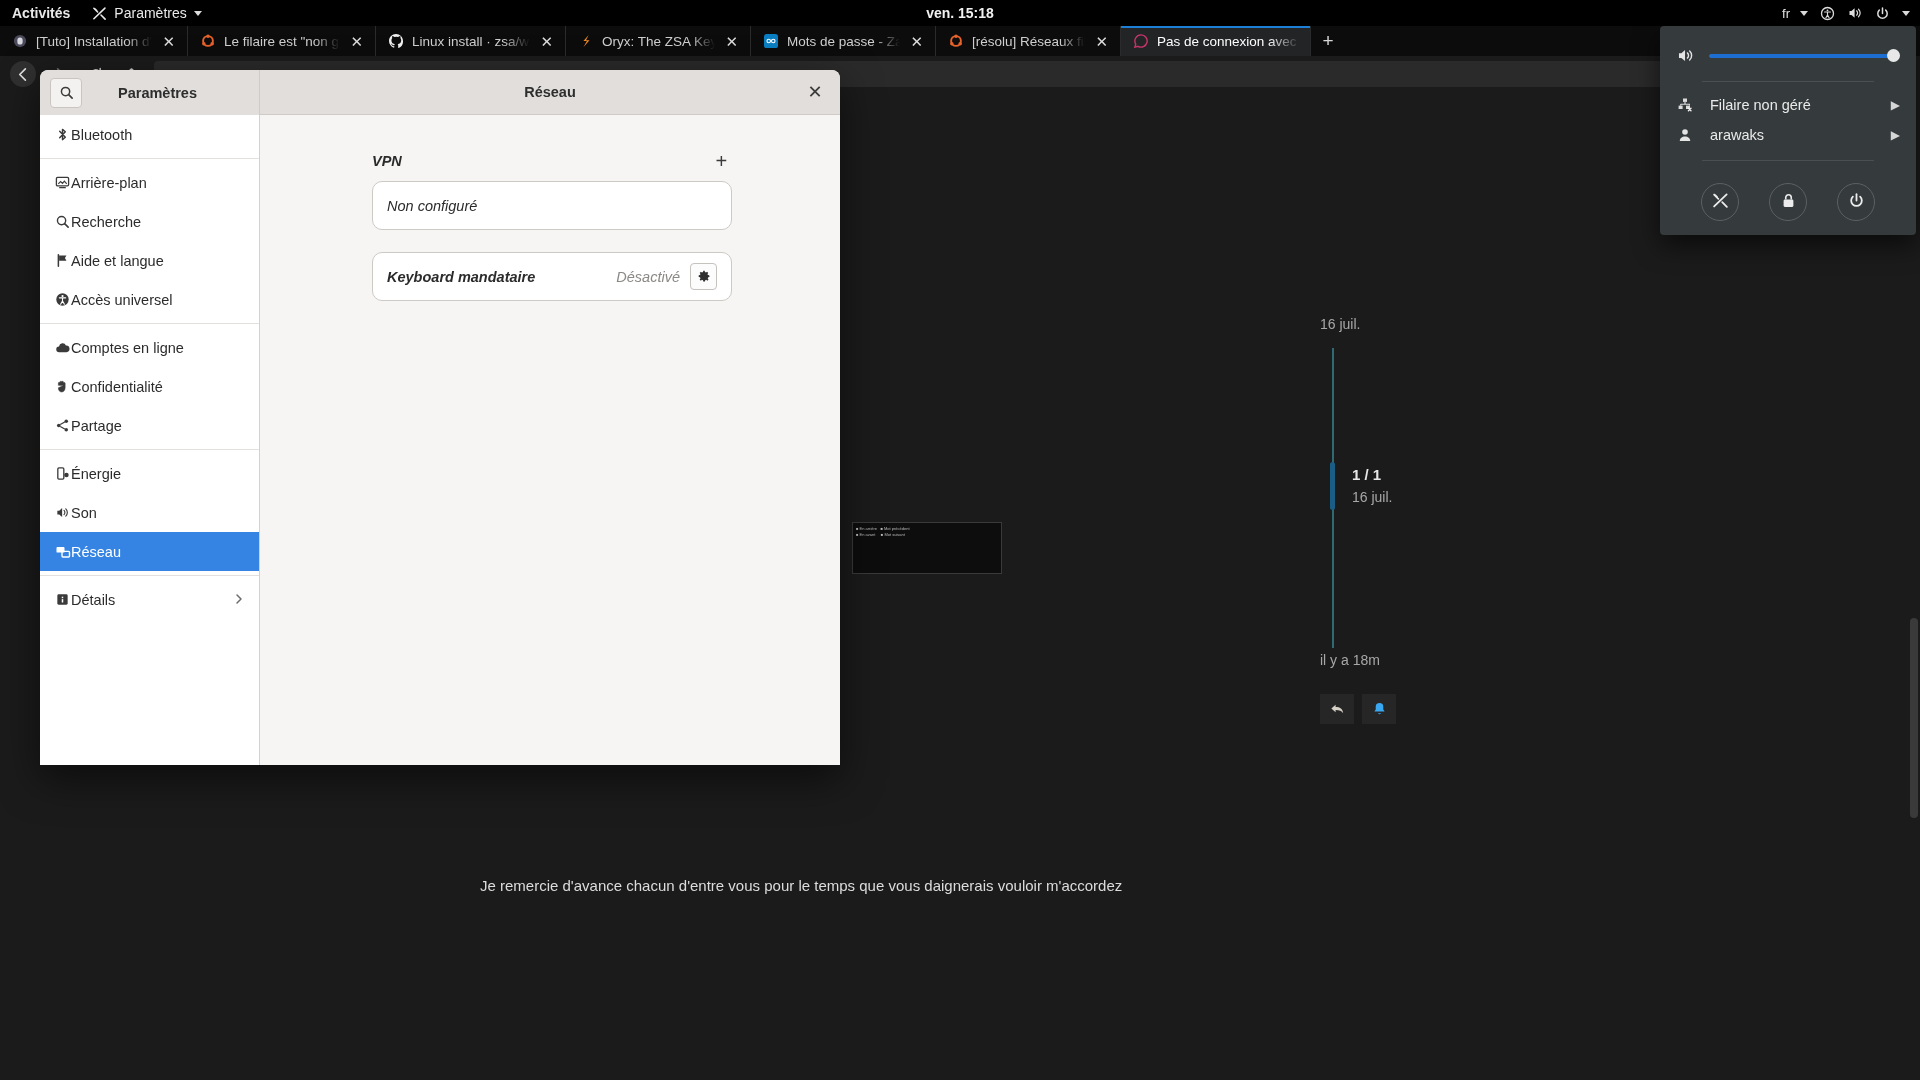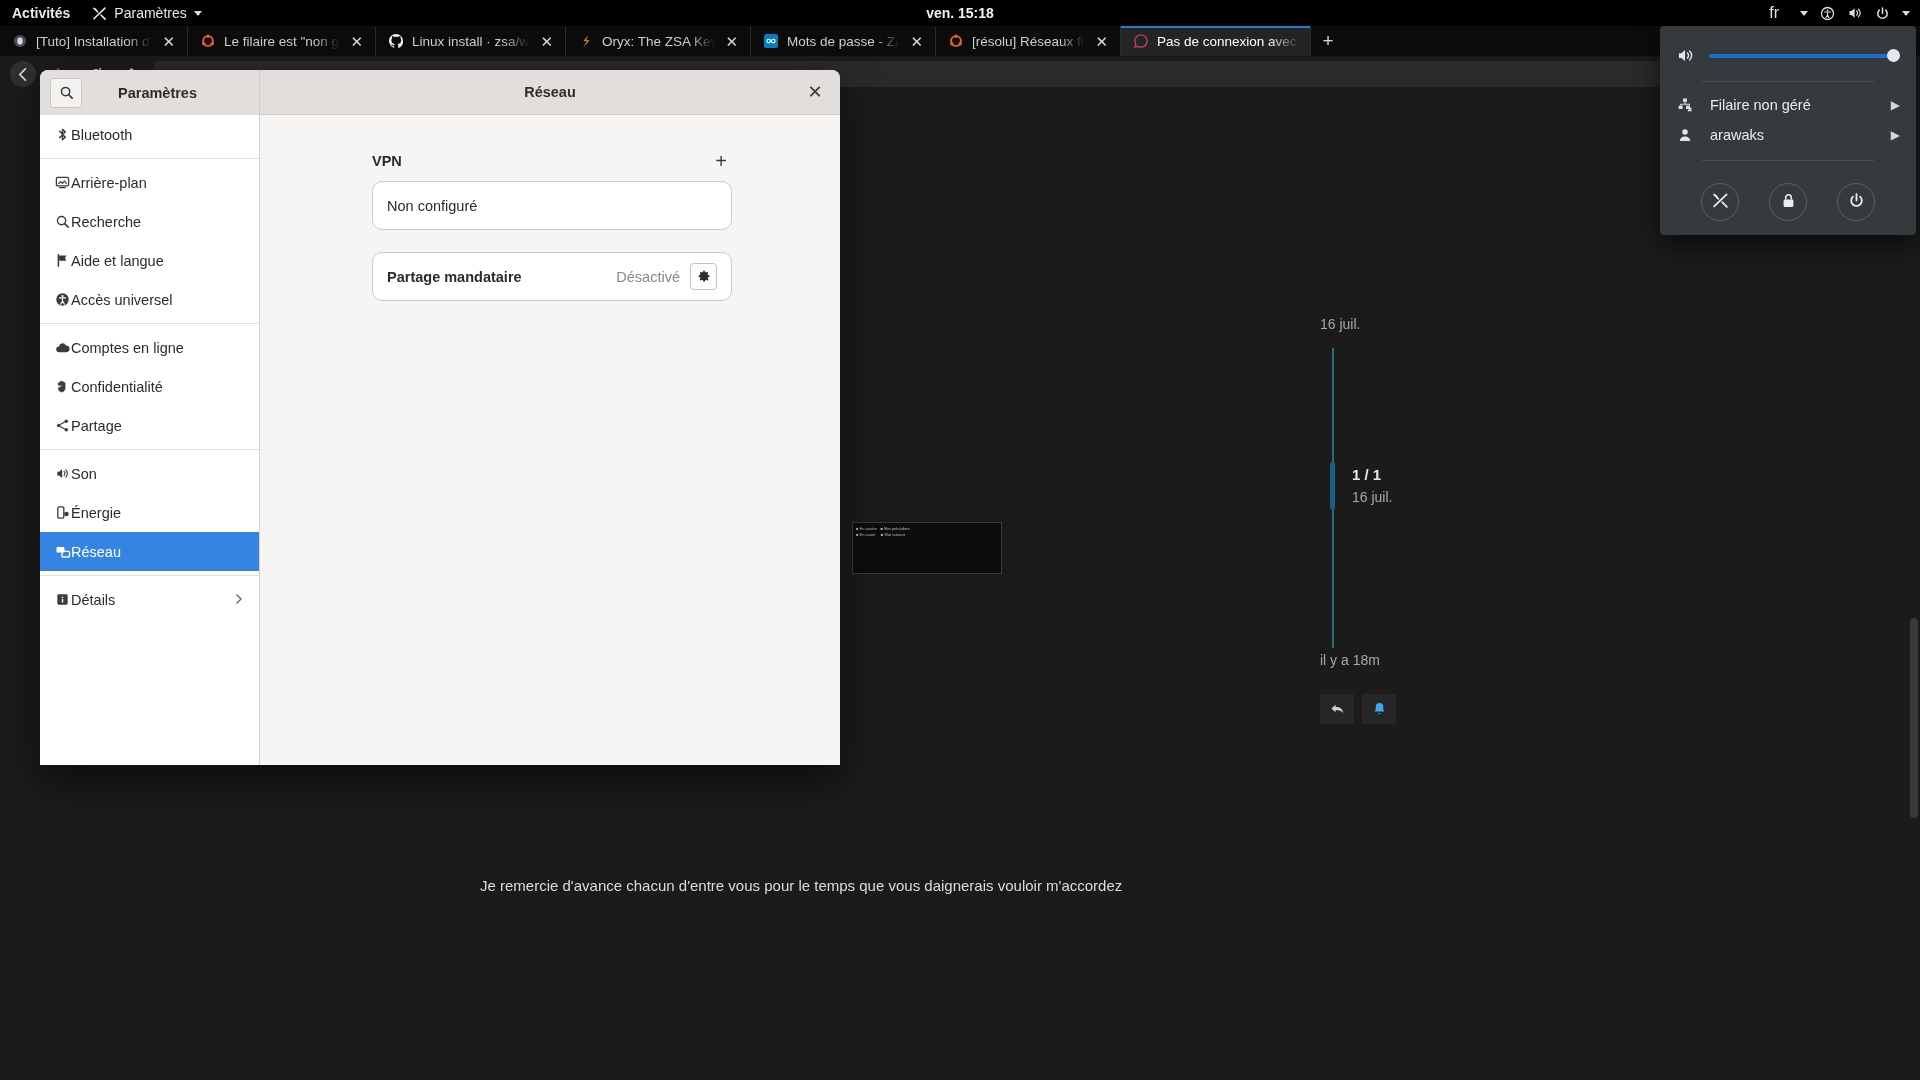--- a/index.html
+++ b/index.html
@@ -21,21 +21,21 @@
   .topbar .tb-left { display: flex; align-items: center; gap: 22px; padding-left: 12px; }
   .tb-item { display: flex; align-items: center; gap: 7px; color: #e9e9e9; font-weight: 600; cursor: default; }
   .tb-item.light { font-weight: 400; }
   .tb-clock {
     position: absolute; left: 50%; transform: translateX(-50%);
     font-weight: 600; color: #f2f2f2;
   }
   .tb-right {
     position: absolute; right: 10px; display: flex; align-items: center; gap: 12px;
   }
-  .tb-right .kb { display: flex; align-items: center; gap: 21px; font-size: 16px; }
+  .tb-right .kb { display: flex; align-items: center; gap: 10px; font-size: 13px; }
   .caret { width: 0; height: 0; border-left: 4px solid transparent; border-right: 4px solid transparent; border-top: 5px solid #ddd; }
   .ico { display: inline-flex; align-items: center; justify-content: center; }
   .ico svg { display: block; }
 
   
   .browser {
     position: absolute; left: 0; top: 26px; width: 1920px; height: 1054px;
     background: #1b1b1b;
   }
   .tabstrip {
@@ -164,21 +164,21 @@
   .s-item {
     height: 39px; display: flex; align-items: center; 
     padding: 0 14px; color: #2c2c2c; font-size: 14.5px;
   }
   .s-item .s-ic { width: 17px; display: flex; align-items: center; justify-content: center; color: #3a3a3a; }
   .s-item.sel { background: #3584e4; color: #fff; }
   .s-item.sel .s-ic { color: #fff; }
   .s-item .chev { margin-left: auto; color: #6b6b6b; }
   .s-sep { height: 1px; background: #e3e0dd; margin: 4px 0; }
   .s-main { flex: 1; background: #f6f5f4; padding: 36px 0 0 0; position: relative; }
-  .s-section { width: 360px; margin-left: 112px; }
+  .s-section { width: 360px; margin-left: 112px; font-style: italic; }
   .s-sec-head { display: flex; align-items: center; justify-content: space-between; margin-bottom: 10px; }
   .s-sec-head h3 { font-size: 14.5px; font-weight: 700; color: #2b2b2b; }
   .s-plus { font-size: 20px; color: #3a3a3a; line-height: 1; width: 22px; text-align: center; }
   .s-frame { background: #fff; border: 1px solid #cdc9c5; border-radius: 10px; }
   .s-row { height: 47px; display: flex; align-items: center; padding: 0 14px; gap: 10px; font-size: 14.5px; color: #2b2b2b; }
   .s-row .lbl-b { font-weight: 700; }
   .s-row .spacer { flex: 1; }
   .s-row .muted { color: #8b8885; }
   .s-gear {
     width: 27px; height: 27px; border: 1px solid #c6c2be; border-radius: 4px; background: #fcfcfc;
@@ -519,35 +519,35 @@
                 <path d="M5.6 7 10.4 4.3M5.6 9l4.8 2.7" stroke="#3a3a3a" stroke-width="1.3"></path>
               </svg>
           </span>
           <span>Partage</span>
         </div>
         <div class="s-sep"></div>
 
         <div class="s-item">
           <span class="s-ic">
             <svg width="15" height="15" viewBox="0 0 16 16">
+                <rect x="3" y="2" width="6.4" height="12" rx="1.2" fill="none" stroke="#3a3a3a" stroke-width="1.4"></rect>
+                <circle cx="12.2" cy="9.6" r="2.4" fill="#3a3a3a"></circle>
+              </svg>
+          </span>
+          <span>Énergie</span>
+        </div>
+
+        <div class="s-item">
+          <span class="s-ic">
+            <svg width="15" height="15" viewBox="0 0 16 16">
                 <path d="M2.5 6h2L7.6 3.3v9.4L4.5 10h-2z" fill="#3a3a3a"></path>
                 <path d="M9.6 5.8a3 3 0 0 1 0 4.4M11.5 4.2a5.2 5.2 0 0 1 0 7.6" fill="none" stroke="#3a3a3a" stroke-width="1.2" stroke-linecap="round"></path>
               </svg>
           </span>
           <span>Son</span>
-        </div>
-
-        <div class="s-item">
-          <span class="s-ic">
-            <svg width="15" height="15" viewBox="0 0 16 16">
-                <rect x="3" y="2" width="6.4" height="12" rx="1.2" fill="none" stroke="#3a3a3a" stroke-width="1.4"></rect>
-                <circle cx="12.2" cy="9.6" r="2.4" fill="#3a3a3a"></circle>
-              </svg>
-          </span>
-          <span>Énergie</span>
         </div>
 
         <div class="s-item sel">
           <span class="s-ic">
             <svg width="16" height="16" viewBox="0 0 16 16">
                 <rect x="1.5" y="3" width="8" height="5.6" rx=".9" fill="#fff"></rect>
                 <rect x="7" y="7.4" width="7.5" height="5.6" rx=".9" fill="none" stroke="#fff" stroke-width="1.4"></rect>
               </svg>
           </span>
           <span>Réseau</span>
@@ -581,21 +581,21 @@
           <div class="s-frame">
             <div class="s-row">
               <span>Non configuré</span>
             </div>
           </div>
 
           <div class="s-gap"></div>
 
           <div class="s-frame">
             <div class="s-row">
-              <span class="lbl-b">Partage mandataire</span>
+              <span class="lbl-b">Keyboard mandataire</span>
               <span class="spacer"></span>
               <span class="muted">Désactivé</span>
               <span class="s-gear">
                 <svg width="15" height="15" viewBox="0 0 16 16">
                     <path d="M8 5.1A2.9 2.9 0 1 0 8 10.9 2.9 2.9 0 0 0 8 5.1zm6.1 1.6-1.4-.2a4.9 4.9 0 0 0-.5-1.2l.9-1.1-1.3-1.3-1.1.9a4.9 4.9 0 0 0-1.2-.5l-.2-1.4H7.7l-.2 1.4a4.9 4.9 0 0 0-1.2.5l-1.1-.9-1.3 1.3.9 1.1a4.9 4.9 0 0 0-.5 1.2l-1.4.2v1.9l1.4.2c.1.4.3.8.5 1.2l-.9 1.1 1.3 1.3 1.1-.9c.4.2.8.4 1.2.5l.2 1.4h1.9l.2-1.4c.4-.1.8-.3 1.2-.5l1.1.9 1.3-1.3-.9-1.1c.2-.4.4-.8.5-1.2l1.4-.2z" fill="#2e2e2e"></path>
                   </svg>
               </span>
             </div>
           </div>
         </div>

